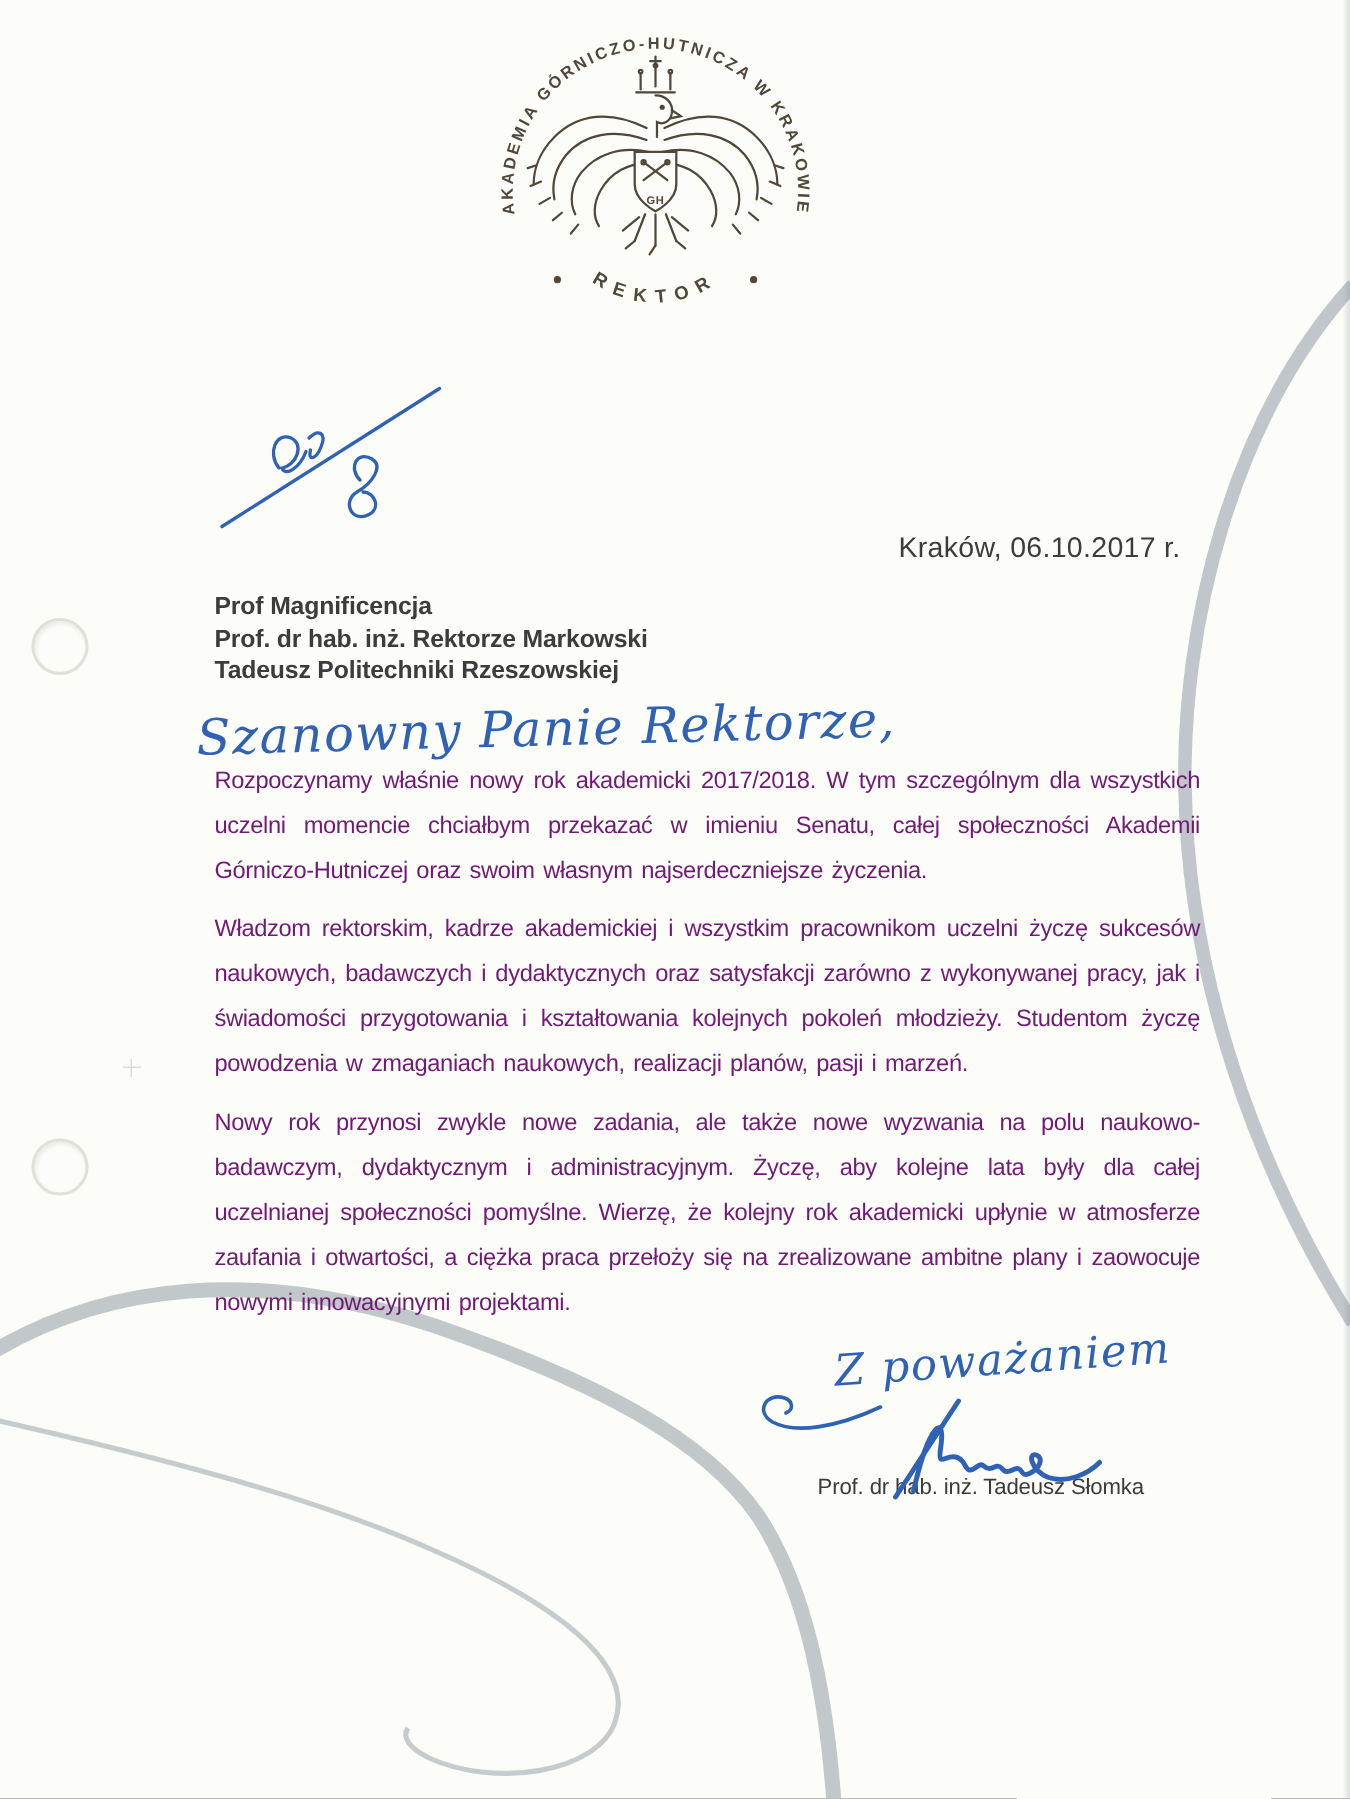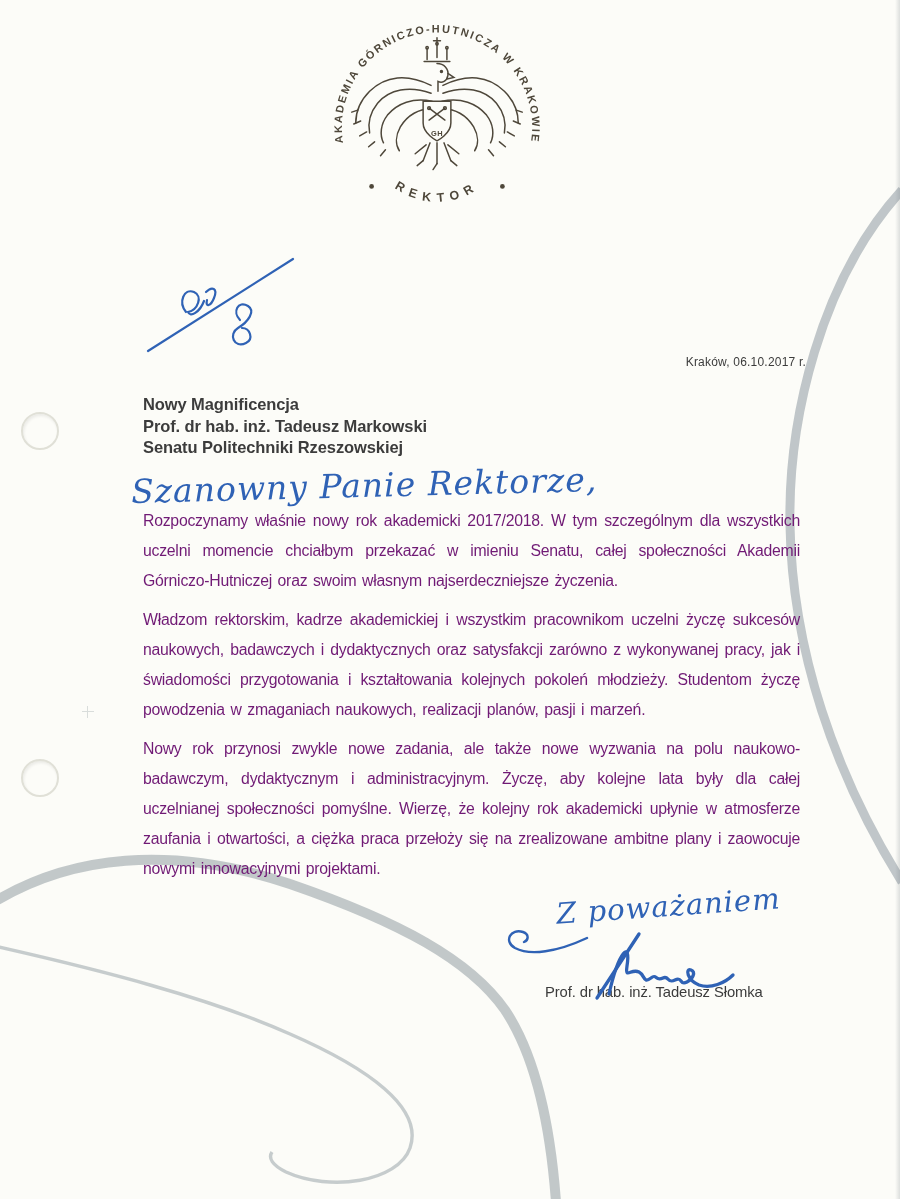--- a/index.html
+++ b/index.html
@@ -17,22 +17,22 @@
   .hole.h2{left:21px;top:759px;}
   .fold-mark{position:absolute;left:82px;top:706px;width:12px;height:12px;opacity:.35;z-index:1;}
   .fold-mark:before,.fold-mark:after{content:"";position:absolute;background:#9aa4a6;}
   .fold-mark:before{left:5px;top:0;width:1px;height:12px;}
   .fold-mark:after{left:0;top:5px;width:12px;height:1px;}
 
   .seal{position:absolute;left:328px;top:16px;width:218px;height:218px;z-index:2;}
 
   .init-mark{position:absolute;left:140px;top:248px;width:162px;height:116px;z-index:2;}
 
-  .date{position:absolute;left:576px;top:355px;width:230px;text-align:right;
-    font-size:12px;letter-spacing:.2px;z-index:2;}
+  .date{position:absolute;left:557px;top:355px;width:230px;text-align:right;
+    font-size:19px;letter-spacing:.2px;z-index:2;}
 
   .recipient{position:absolute;left:143px;top:394px;z-index:2;}
   .recipient div{font-weight:700;font-size:16.5px;line-height:21.5px;letter-spacing:-.1px;}
 
   .hand{font-family:"DejaVu Serif",serif;font-style:italic;color:#2f62b5;z-index:3;}
   .salutation{position:absolute;left:131px;top:466px;font-size:33px;
     transform:rotate(-1.5deg);letter-spacing:1px;white-space:nowrap;}
 
   .body-text{position:absolute;left:143px;top:506px;width:657px;z-index:2;
     font-size:15.8px;line-height:30px;letter-spacing:-.25px;word-spacing:1.5px;
@@ -121,23 +121,23 @@
       <path d="M 8 103 L 153 11"></path>
       <path d="M 46 64 C 38 54 44 40 54 44 C 63 48 58 62 48 64 C 50 70 60 64 64 53"></path>
       <path d="M 66 44 C 72 38 78 40 74 50 C 71 58 65 60 67 52"></path>
       <path d="M 100 72 C 92 64 98 52 108 58 C 116 63 108 74 98 80 C 88 86 94 101 106 95 C 114 91 110 80 102 80"></path>
     </svg>
   </div>
 
   <div class="date">Kraków, 06.10.2017 r.</div>
 
   <div class="recipient">
-    <div>Nowy Magnificencja</div>
-    <div>Prof. dr hab. inż. Tadeusz Markowski</div>
-    <div>Senatu Politechniki Rzeszowskiej</div>
+    <div>Prof Magnificencja</div>
+    <div>Prof. dr hab. inż. Rektorze Markowski</div>
+    <div>Tadeusz Politechniki Rzeszowskiej</div>
   </div>
 
   <div class="hand salutation">Szanowny Panie Rektorze,</div>
 
   <div class="body-text">
     <p>Rozpoczynamy właśnie nowy rok akademicki 2017/2018. W tym szczególnym dla wszystkich uczelni momencie chciałbym przekazać w imieniu Senatu, całej społeczności Akademii Górniczo-Hutniczej oraz swoim własnym najserdeczniejsze życzenia.</p>
     <p>Władzom rektorskim, kadrze akademickiej i wszystkim pracownikom uczelni życzę sukcesów naukowych, badawczych i dydaktycznych oraz satysfakcji zarówno z wykonywanej pracy, jak i świadomości przygotowania i kształtowania kolejnych pokoleń młodzieży. Studentom życzę powodzenia w zmaganiach naukowych, realizacji planów, pasji i marzeń.</p>
     <p>Nowy rok przynosi zwykle nowe zadania, ale także nowe wyzwania na polu naukowo-badawczym, dydaktycznym i administracyjnym. Życzę, aby kolejne lata były dla całej uczelnianej społeczności pomyślne. Wierzę, że kolejny rok akademicki upłynie w atmosferze zaufania i otwartości, a ciężka praca przełoży się na zrealizowane ambitne plany i zaowocuje nowymi innowacyjnymi projektami.</p>
   </div>
 

